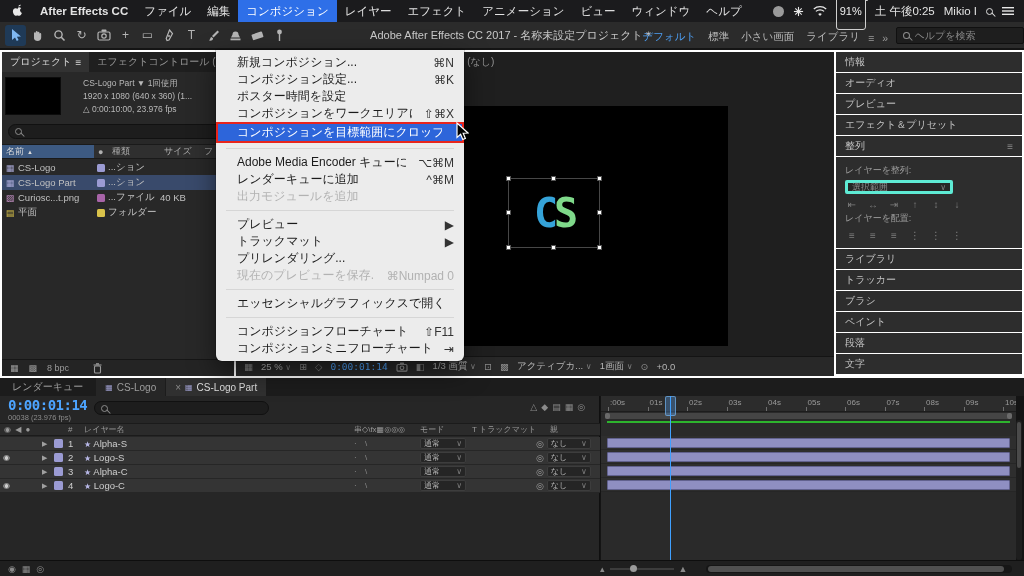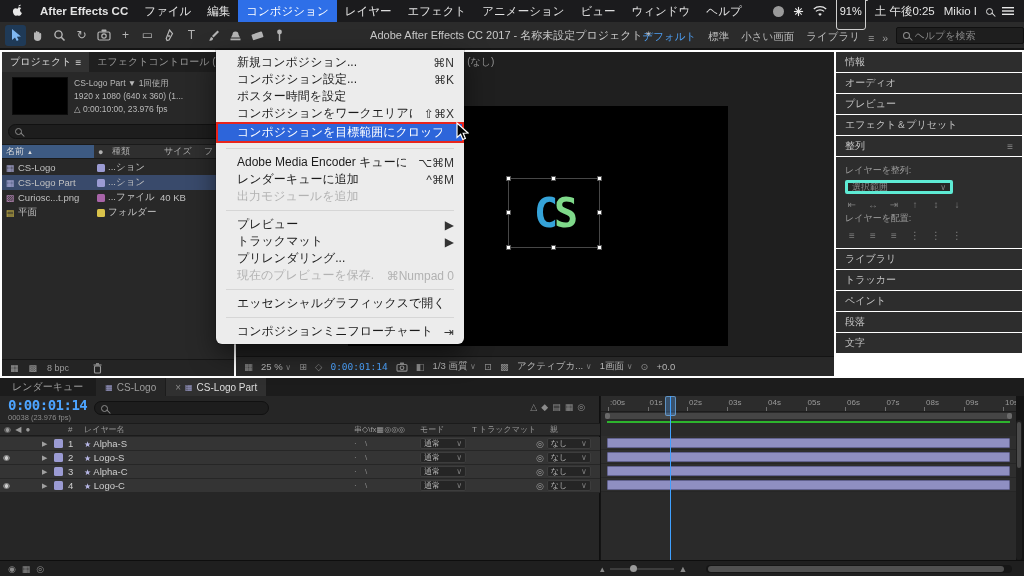--- a/index.html
+++ b/index.html
@@ -52,21 +52,21 @@
 
 
 .main{position:absolute;left:0;top:50px;width:1024px;height:328px;background:#ffffff;}
 .panel{position:absolute;background:#282828;}
 .ptabs{height:20px;background:#1f1f1f;display:flex;align-items:stretch;font-size:10px;color:#969696;overflow:hidden;}
 .ptab{padding:0 8px;display:flex;align-items:center;gap:4px;white-space:nowrap;}
 .ptab.active{background:#323232;color:#d8d8d8;}
 
 
 .p-project{left:2px;top:2px;width:232px;height:324px;}
-.proj-info{position:absolute;left:0;top:20px;width:232px;height:50px;display:flex;gap:6px;padding:5px 10px;}
+.proj-info{position:absolute;left:0;top:20px;width:232px;height:50px;display:flex;gap:22px;padding:5px 3px;}
 .thumb{width:56px;height:38px;background:#000;border:1px solid #0c0c0c;flex:none;}
 .proj-lines{font-size:8.5px;color:#b9b9b9;line-height:1.5;white-space:nowrap;overflow:hidden;}
 .proj-search{position:absolute;left:6px;top:72px;width:220px;height:15px;background:#1d1d1d;border:1px solid #111;border-radius:8px;display:flex;align-items:center;padding:0 6px;gap:4px;}
 .ptable-head{position:absolute;left:0;top:92px;width:232px;height:15px;background:#2f2f2f;border-top:1px solid #1a1a1a;border-bottom:1px solid #1a1a1a;display:grid;grid-template-columns:92px 14px 52px 40px 1fr;font-size:9px;color:#b0b0b0;align-items:center;}
 .ptable-head .hc{padding:0 4px;overflow:hidden;white-space:nowrap;}
 .ptable-head .hc.sorted{background:#3d5a82;color:#dcdcdc;height:100%;display:flex;align-items:center;gap:3px;}
 .prow{height:15px;display:grid;grid-template-columns:16px 76px 14px 52px 40px 1fr;align-items:center;font-size:9.5px;color:#c0c0c0;white-space:nowrap;}
 .prow.sel{background:#394a6b;}
 .prow .ic{text-align:center;font-size:9px;}
 .prow .chip{width:8px;height:8px;border-radius:1.5px;margin:0 auto;}
@@ -511,20 +511,23 @@
       <div>
 
           <div class="rp-row">
             <span>ライブラリ</span>
           </div>
 
           <div class="rp-row">
             <span>トラッカー</span>
           </div>
 
+          <div class="rp-row">
+            <span>ブラシ</span>
+          </div>
 
           <div class="rp-row">
             <span>ペイント</span>
           </div>
 
           <div class="rp-row">
             <span>段落</span>
           </div>
 
           <div class="rp-row">
@@ -870,20 +873,24 @@
       <div class="menu-row">
         <span class="lbl">エッセンシャルグラフィックスで開く</span>
         <span class="sc"></span>
       </div>
 
       <div class="menu-row sep">
         
         
       </div>
 
+      <div class="menu-row">
+        <span class="lbl">コンポジションフローチャート</span>
+        <span class="sc">⇧F11</span>
+      </div>
 
       <div class="menu-row">
         <span class="lbl">コンポジションミニフローチャート</span>
         <span class="sc">⇥</span>
       </div>
     </div>
 
 </div>
 
 </body></html>

